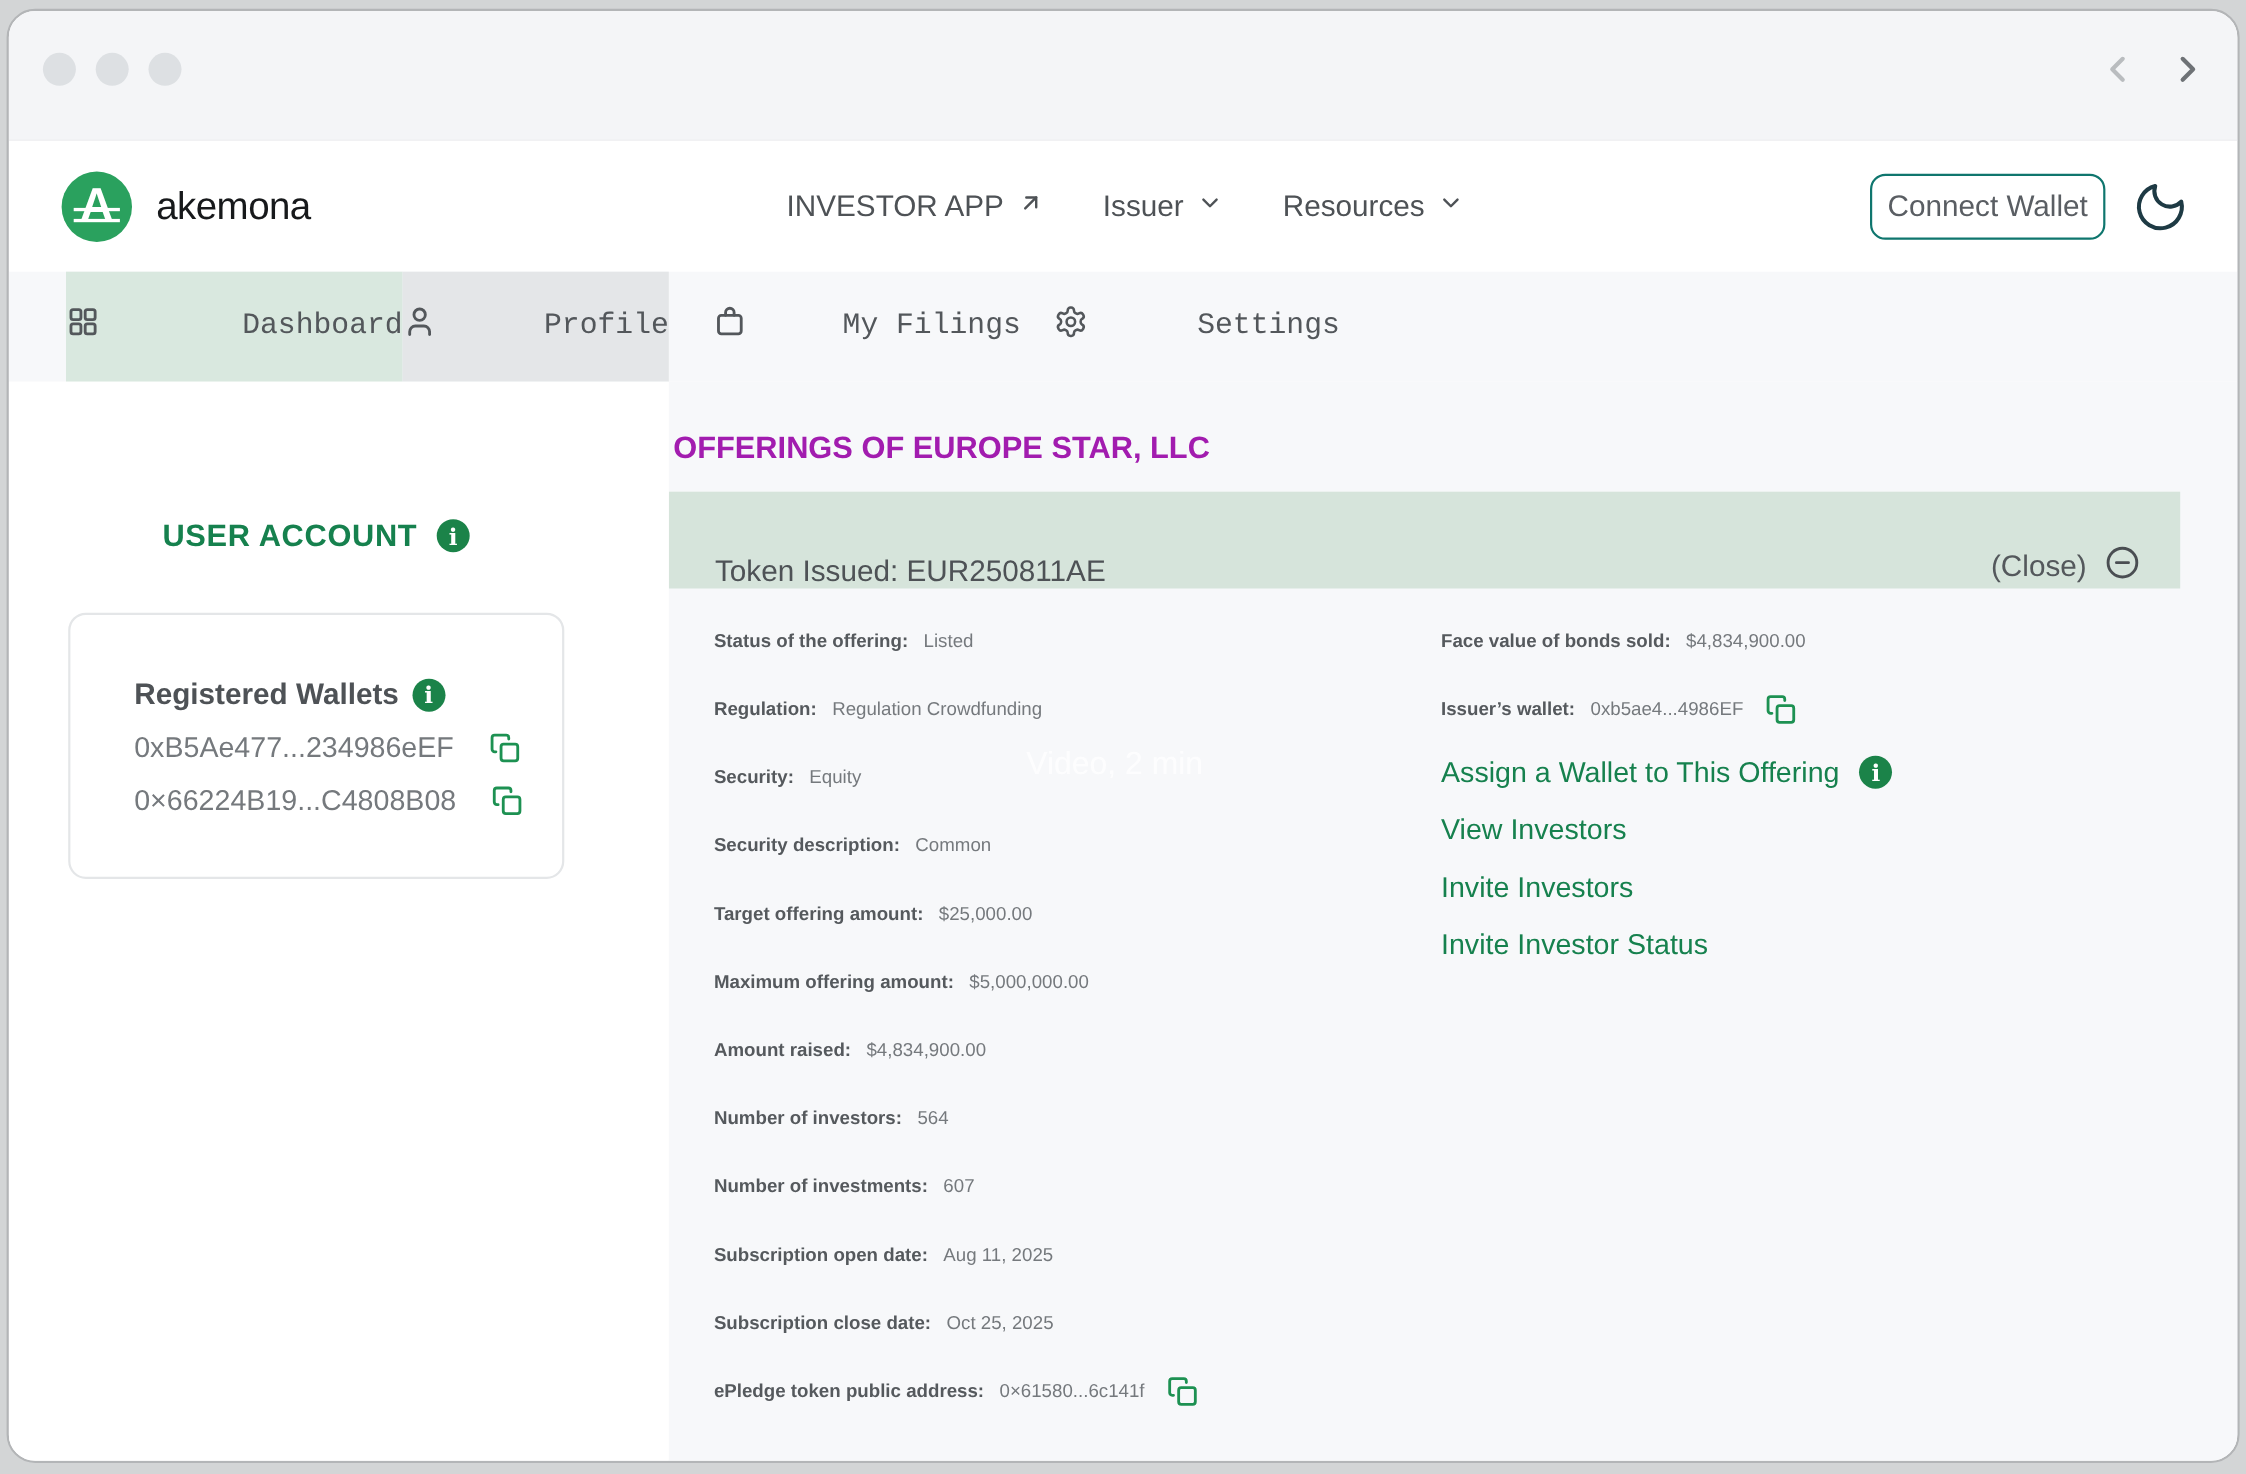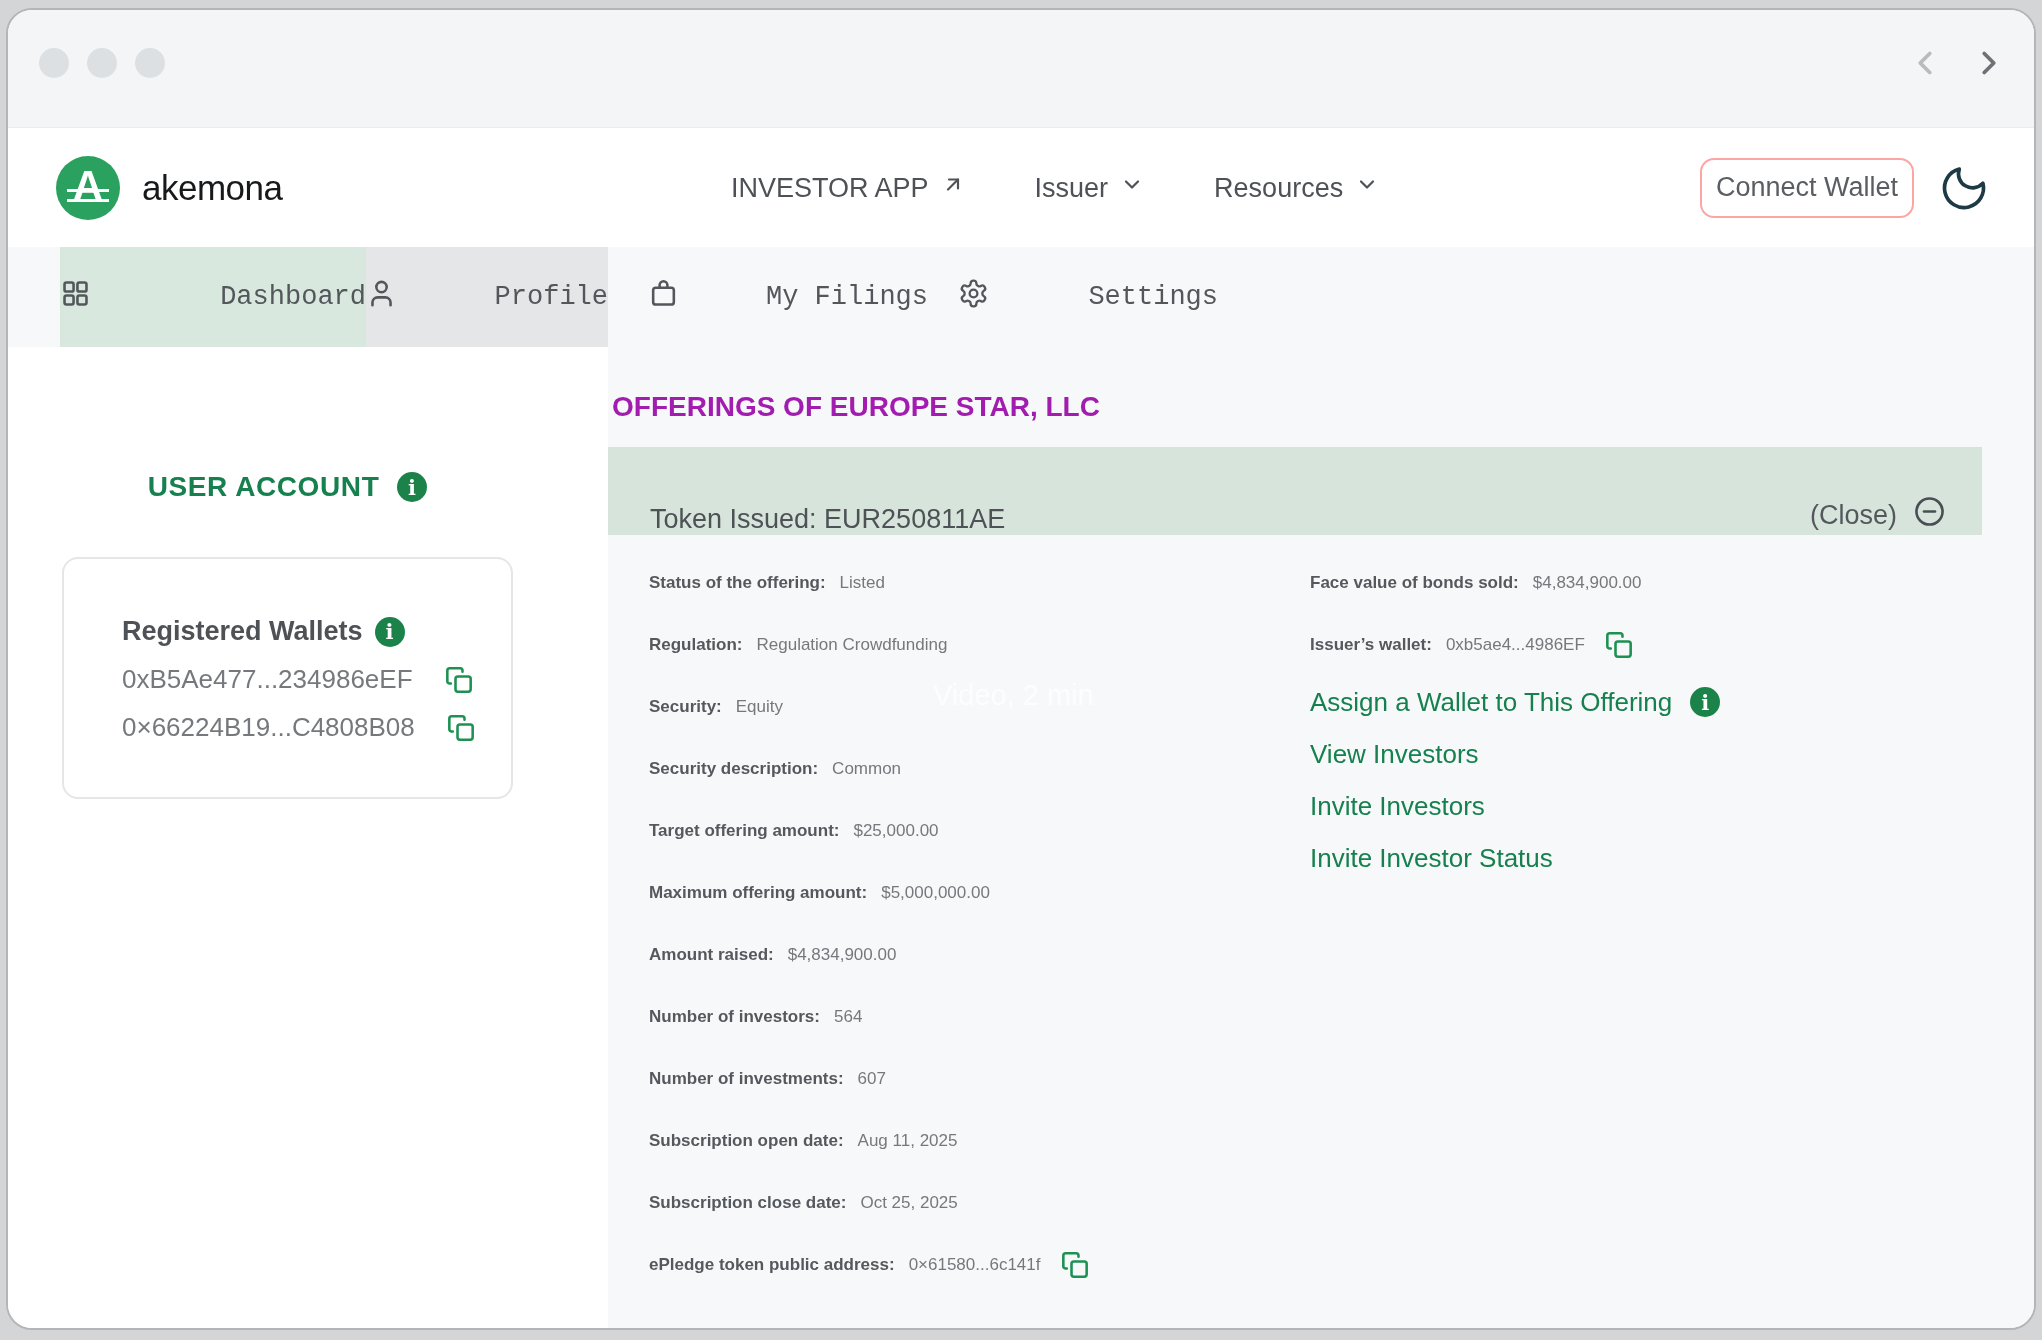--- a/index.html
+++ b/index.html
@@ -25,25 +25,25 @@
   
   .appheader{height:119px;flex:none;background:#ffffff;position:relative;}
   .brand{position:absolute;left:48px;top:50%;transform:translateY(-50%);display:flex;align-items:center;gap:22px;}
   .logo{width:64px;height:64px;border-radius:50%;background:#2aa15e;position:relative;display:flex;align-items:center;justify-content:center;}
   .logo .glyph{color:#fff;font-weight:700;font-size:42px;line-height:1;margin-top:-3px;}
   .logo .bar{position:absolute;left:11px;width:42px;height:3.5px;background:#2aa15e;}
   .logo .bar.b1{top:33px;background:#fff;}
   .logo .bar.b2{top:43px;background:#fff;}
   .brand-name{font-size:35px;color:#17191b;font-weight:500;letter-spacing:-.5px;}
   .header-nav{position:absolute;left:707px;top:50%;transform:translateY(-50%);display:flex;gap:54px;align-items:center;color:#4e5256;font-size:27px;}
-  .nav-item{display:flex;align-items:center;gap:12px;cursor:pointer;margin-left:16px;}
+  .nav-item{display:flex;align-items:center;gap:12px;cursor:pointer;}
   .nav-item svg{width:24px;height:24px;color:#4e5256;}
   .connect-btn{
     position:absolute;right:120px;top:50%;transform:translateY(-50%);
-    width:214px;height:60px;border:2px solid #fca5a5;border-radius:14px;background:#fff;
+    width:214px;height:60px;border:2px solid #0f766e;border-radius:14px;background:#fff;
     color:#5a5e63;font-size:27px;display:flex;align-items:center;justify-content:center;
     font-family:"Liberation Sans", sans-serif;
   }
   .moon{position:absolute;right:44px;top:50%;transform:translateY(-50%) rotate(-14deg);width:52px;height:52px;color:#1e3a44;}
   .moon svg{width:100%;height:100%;}
   
   .tabbar{height:100px;flex:none;background:#f7f8fa;position:relative;font-size:27px;color:#53575b;}
   .tab{position:absolute;top:0;height:100%;display:flex;align-items:center;justify-content:space-between;gap:17px;cursor:pointer;font-family:Liberation Mono, monospace;}
   .tab svg{width:31px;height:31px;}
   .tab-dashboard{left:52px;width:306px;background:#d9e8df;}

